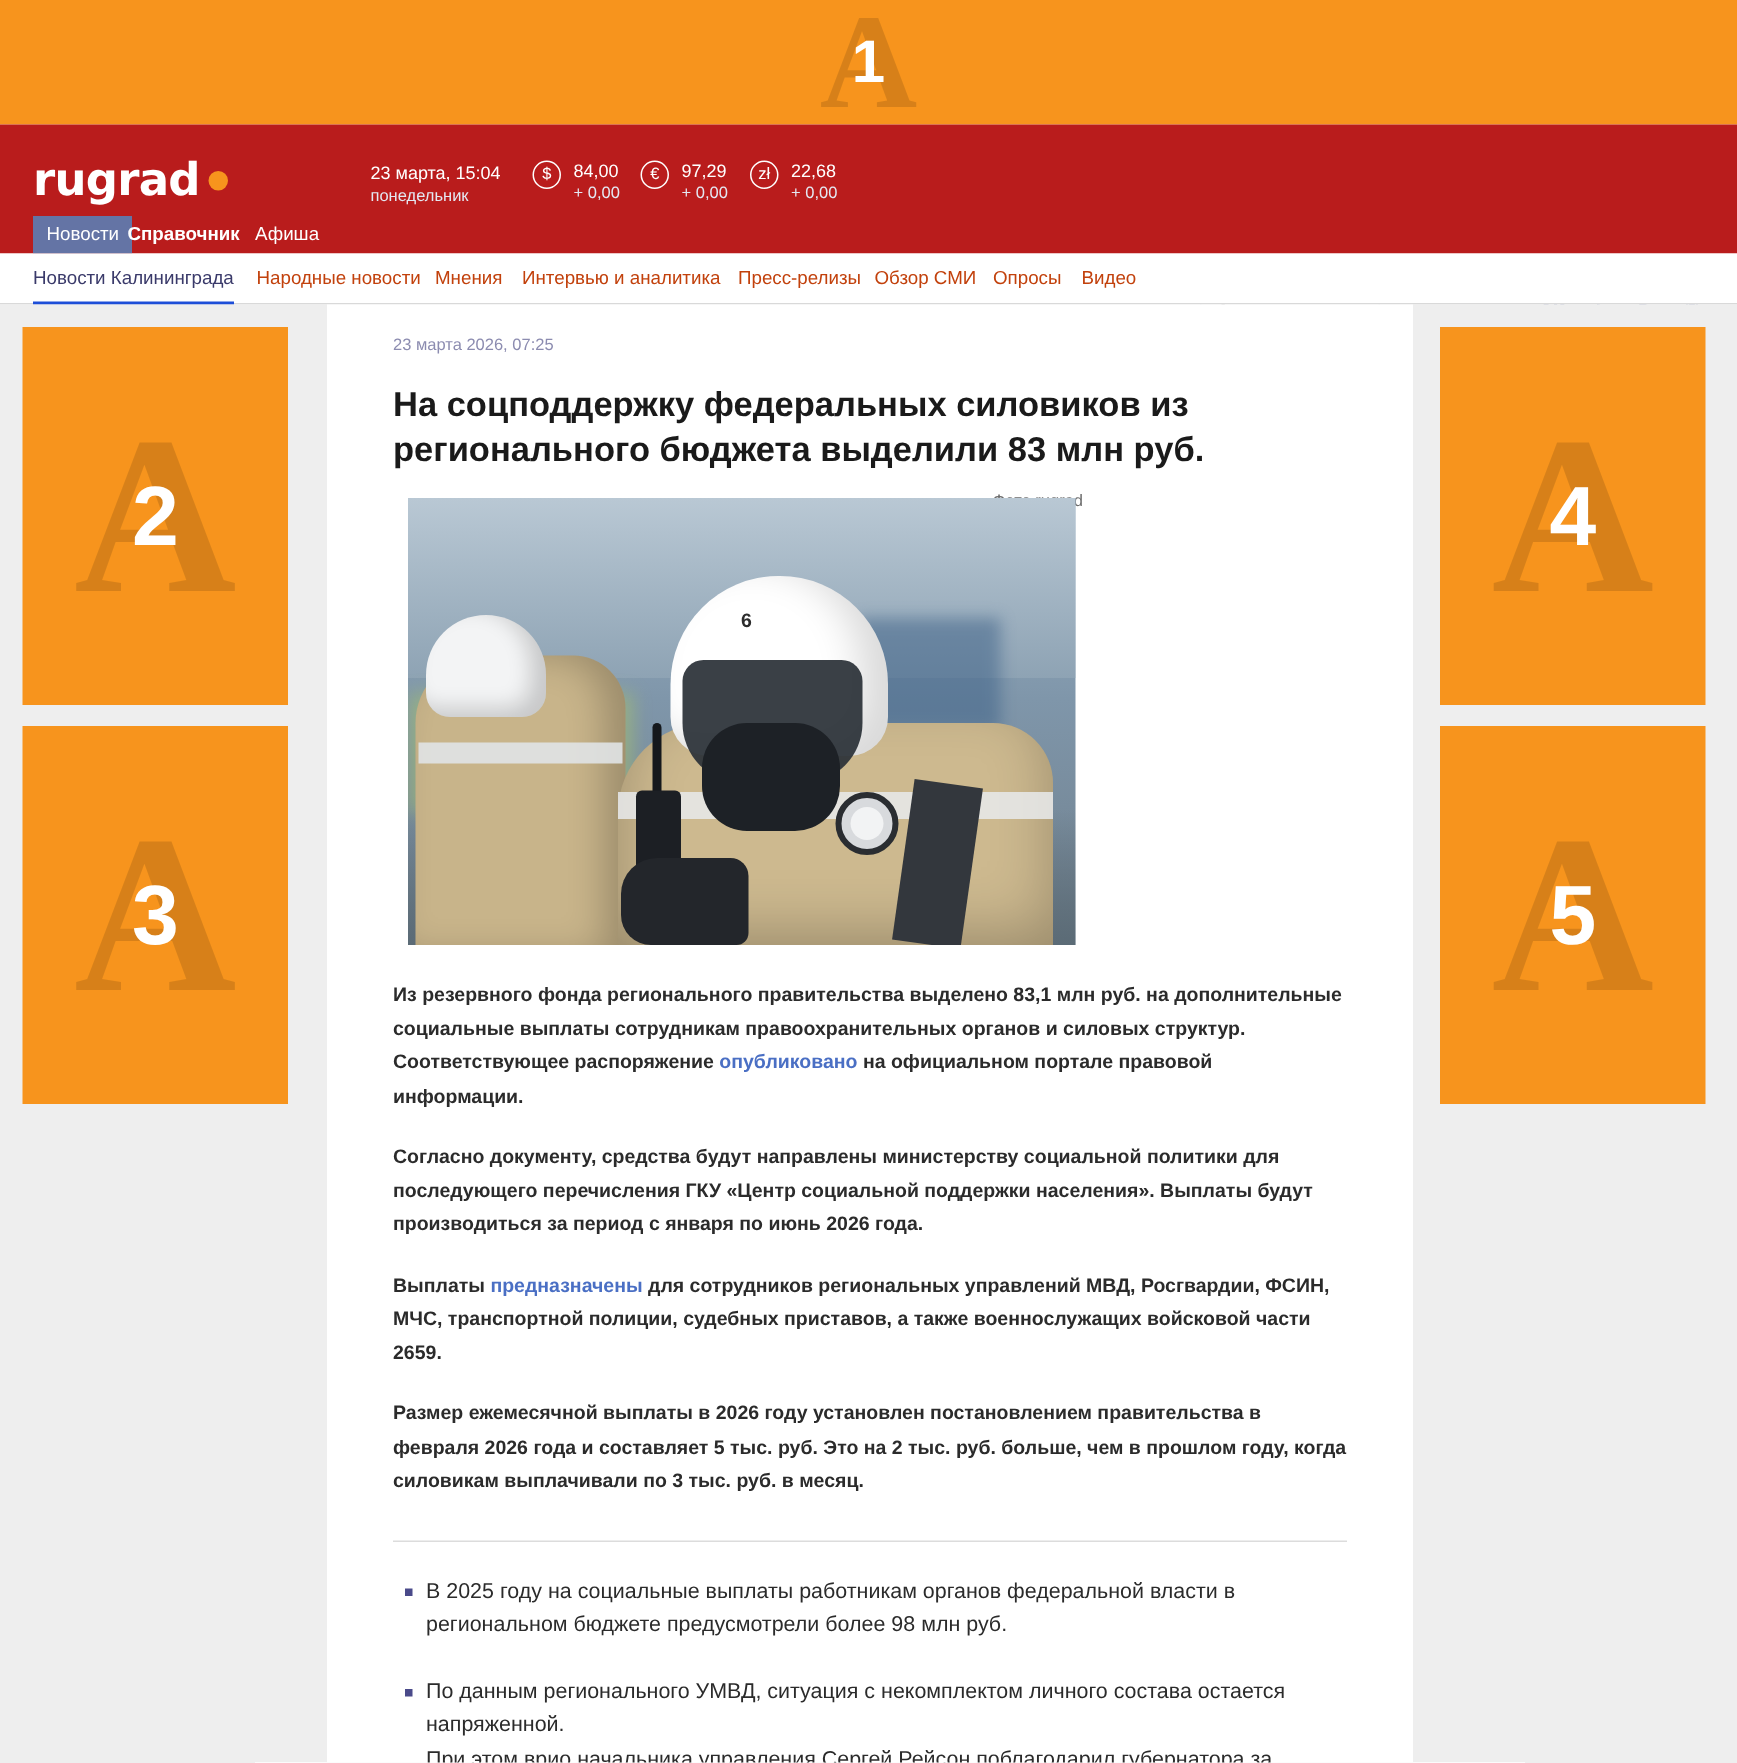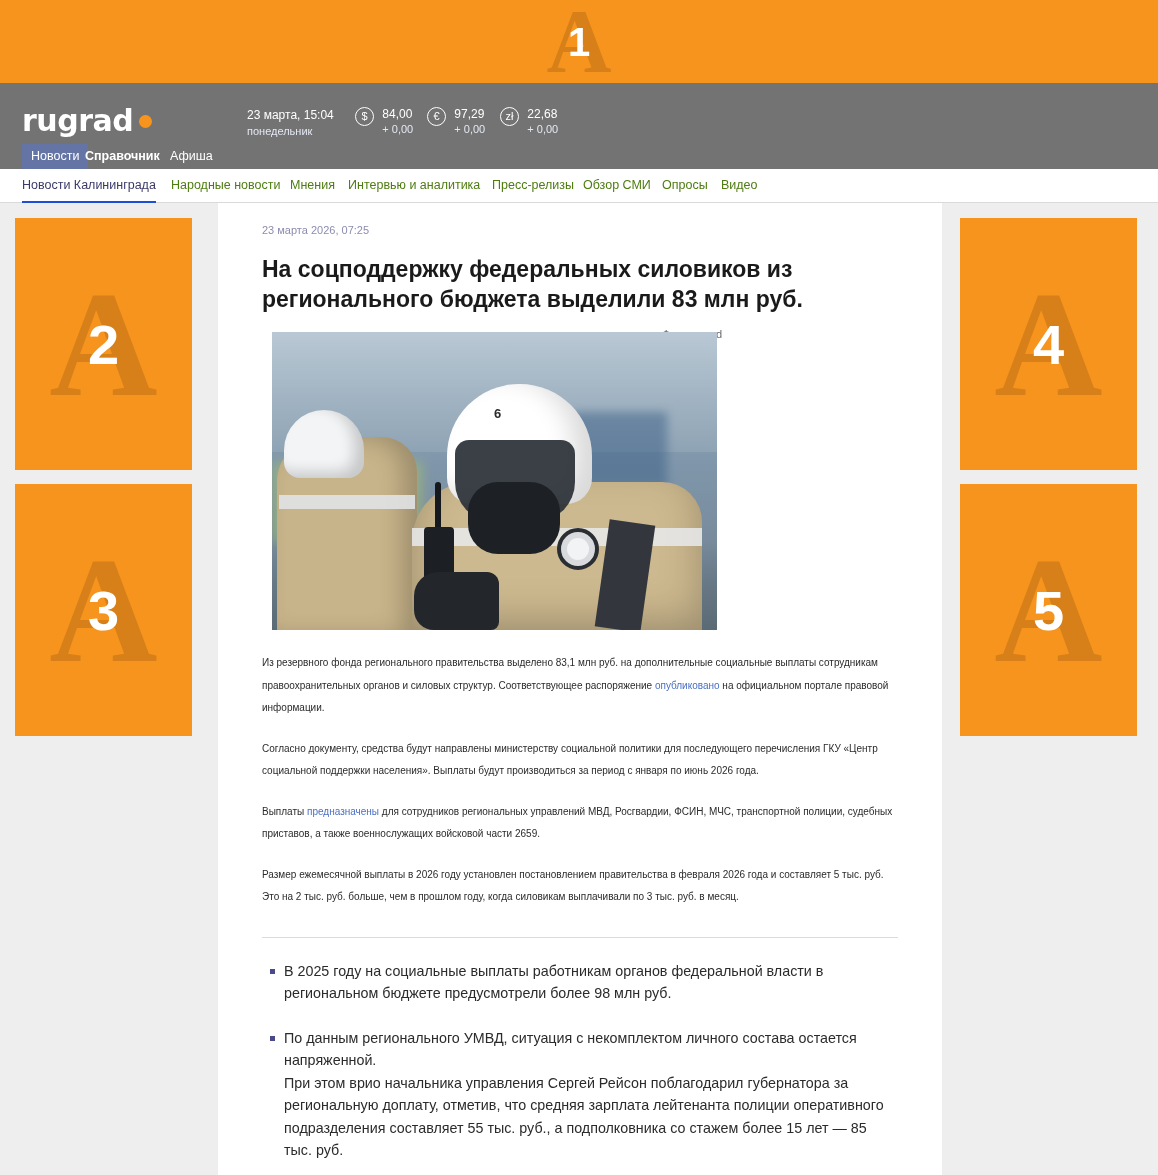--- a/index.html
+++ b/index.html
@@ -62,21 +62,21 @@
   #ad-left-2 { left: 15px; top: 484px; }
   #ad-right-1 { left: 960px; top: 218px; }
   #ad-right-2 { left: 960px; top: 484px; }
 
   
   #site-header {
     position: absolute;
     left: 0; top: 83px;
     width: 1158px;
     height: 86px;
-    background: #737373;
+    background: #b91c1c;
   }
   .logo {
     position: absolute;
     left: 22px; top: 20px;
     color: #ffffff;
     font-size: 30px;
     font-weight: bold;
     letter-spacing: -0.5px;
     font-family: "DejaVu Sans", sans-serif;
   }
@@ -192,21 +192,21 @@
     width: 1158px; height: 34px;
     background: #ffffff;
     border-bottom: 1px solid #d9d9d9;
     font-size: 12.5px;
   }
   #nav-secondary .ns-item {
     position: absolute;
     top: 0;
     height: 34px;
     line-height: 33px;
-    color: #4d7c0f;
+    color: #c2410c;
     white-space: nowrap;
   }
   #nav-secondary .ns-item.active {
     color: #3a3a6a;
     border-bottom: 2px solid #1d4ed8;
   }
   #ns-0 { left: 22px; }
   #ns-1 { left: 171px; }
   #ns-2 { left: 290px; }
   #ns-3 { left: 348px; }
@@ -398,23 +398,24 @@
   .ph-strap {
     position: absolute;
     left: 330px; top: 190px;
     width: 46px; height: 108px;
     background: #33373d;
     transform: rotate(8deg);
   }
 
   .art-p {
     color: #2b2b2b;
-    font-size: 10px;
+    font-size: 13px;
     line-height: 22.5px;
     margin: 14px 0 18px 0;
+    font-weight: bold;
   }
   .art-p a {
     color: #4a6fc4;
     text-decoration: none;
   }
   .art-hr {
     border: 0;
     border-top: 1px solid #dcdcdc;
     margin: 28px 0 22px 0;
   }

